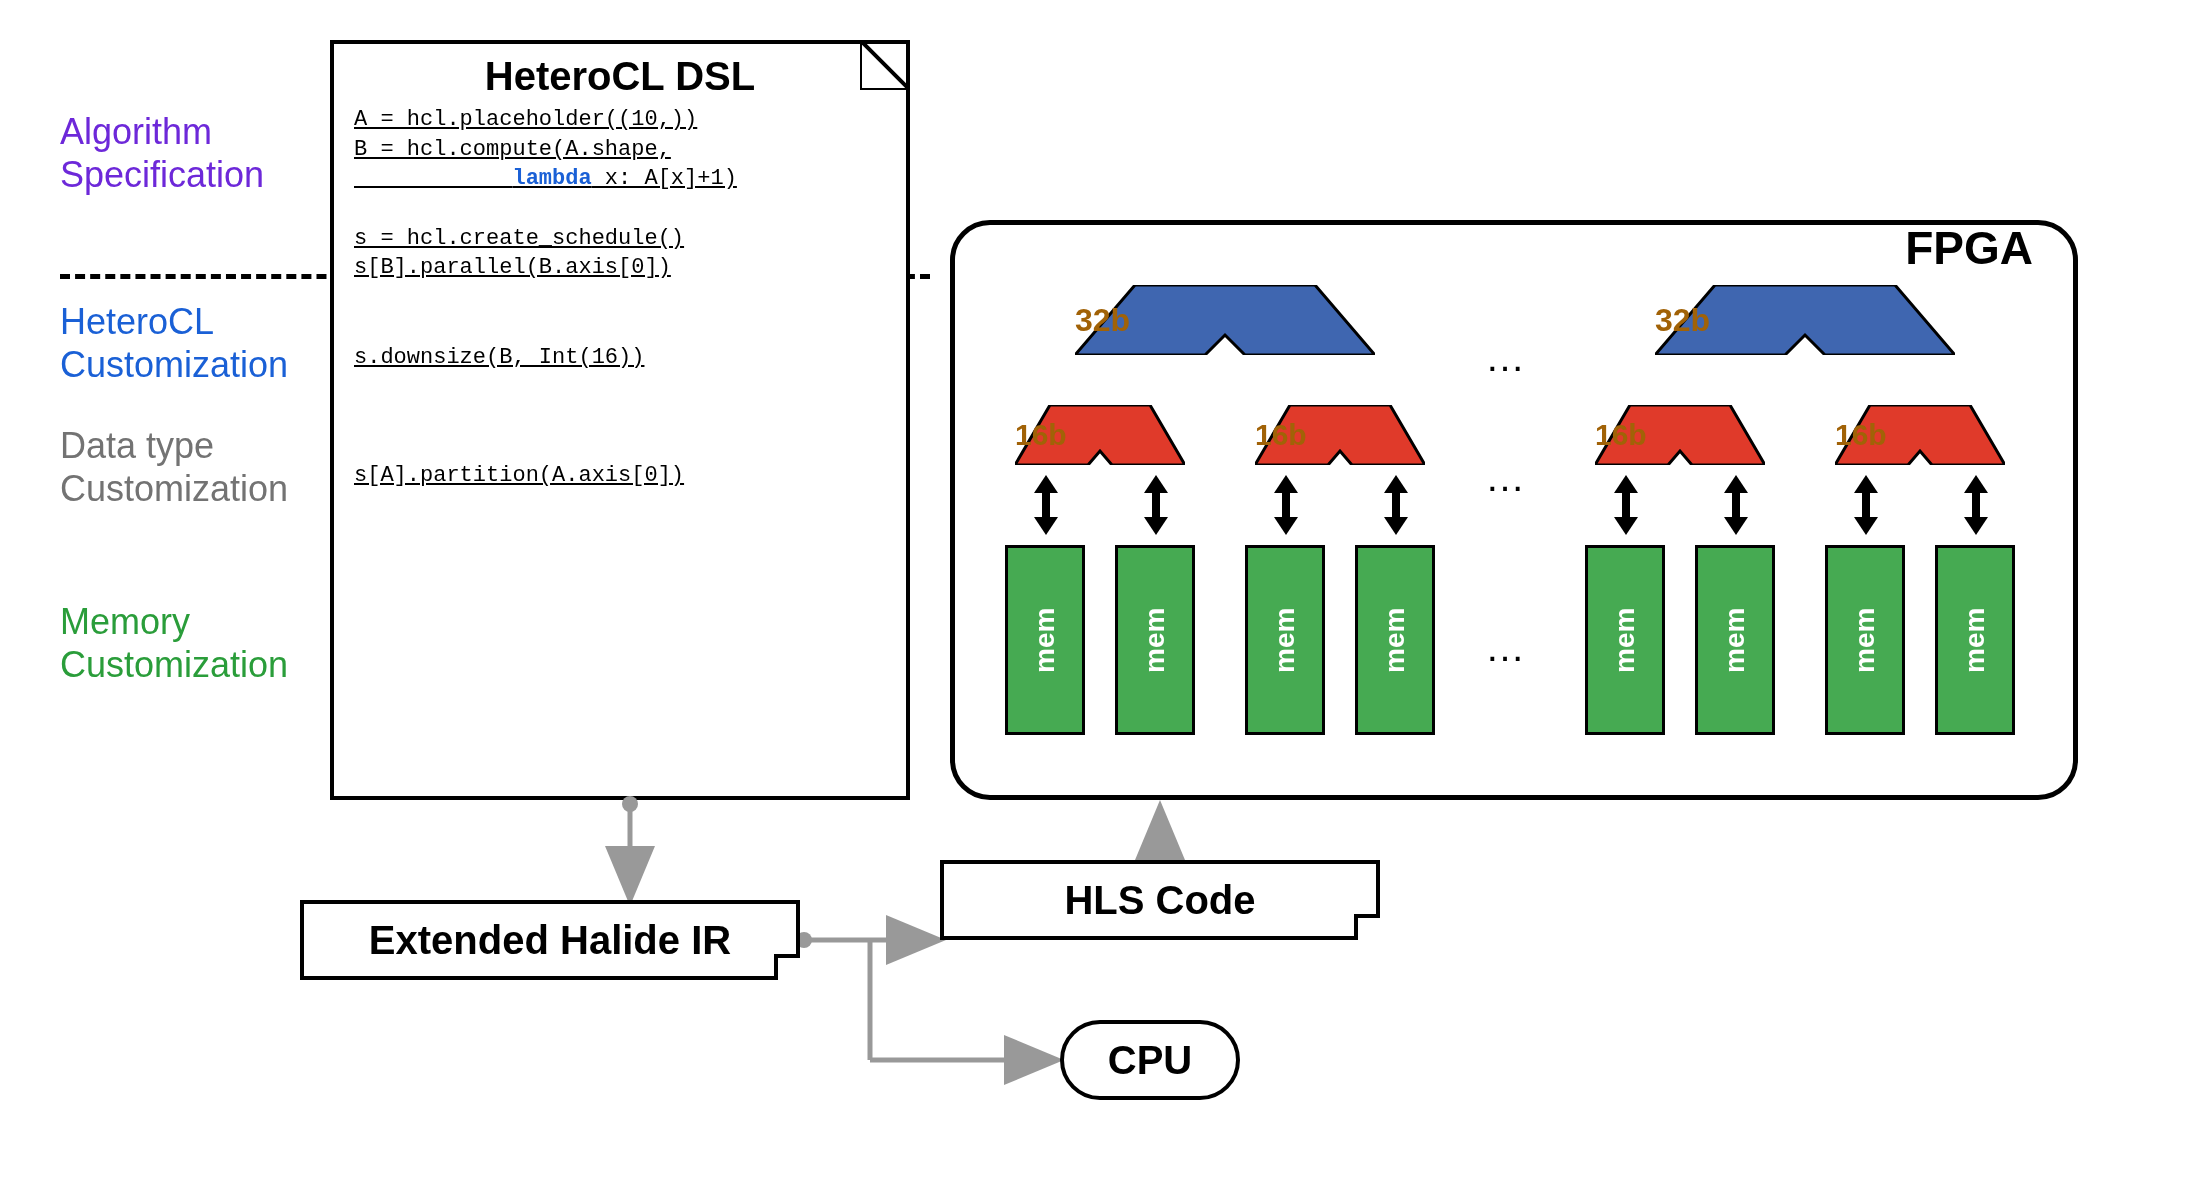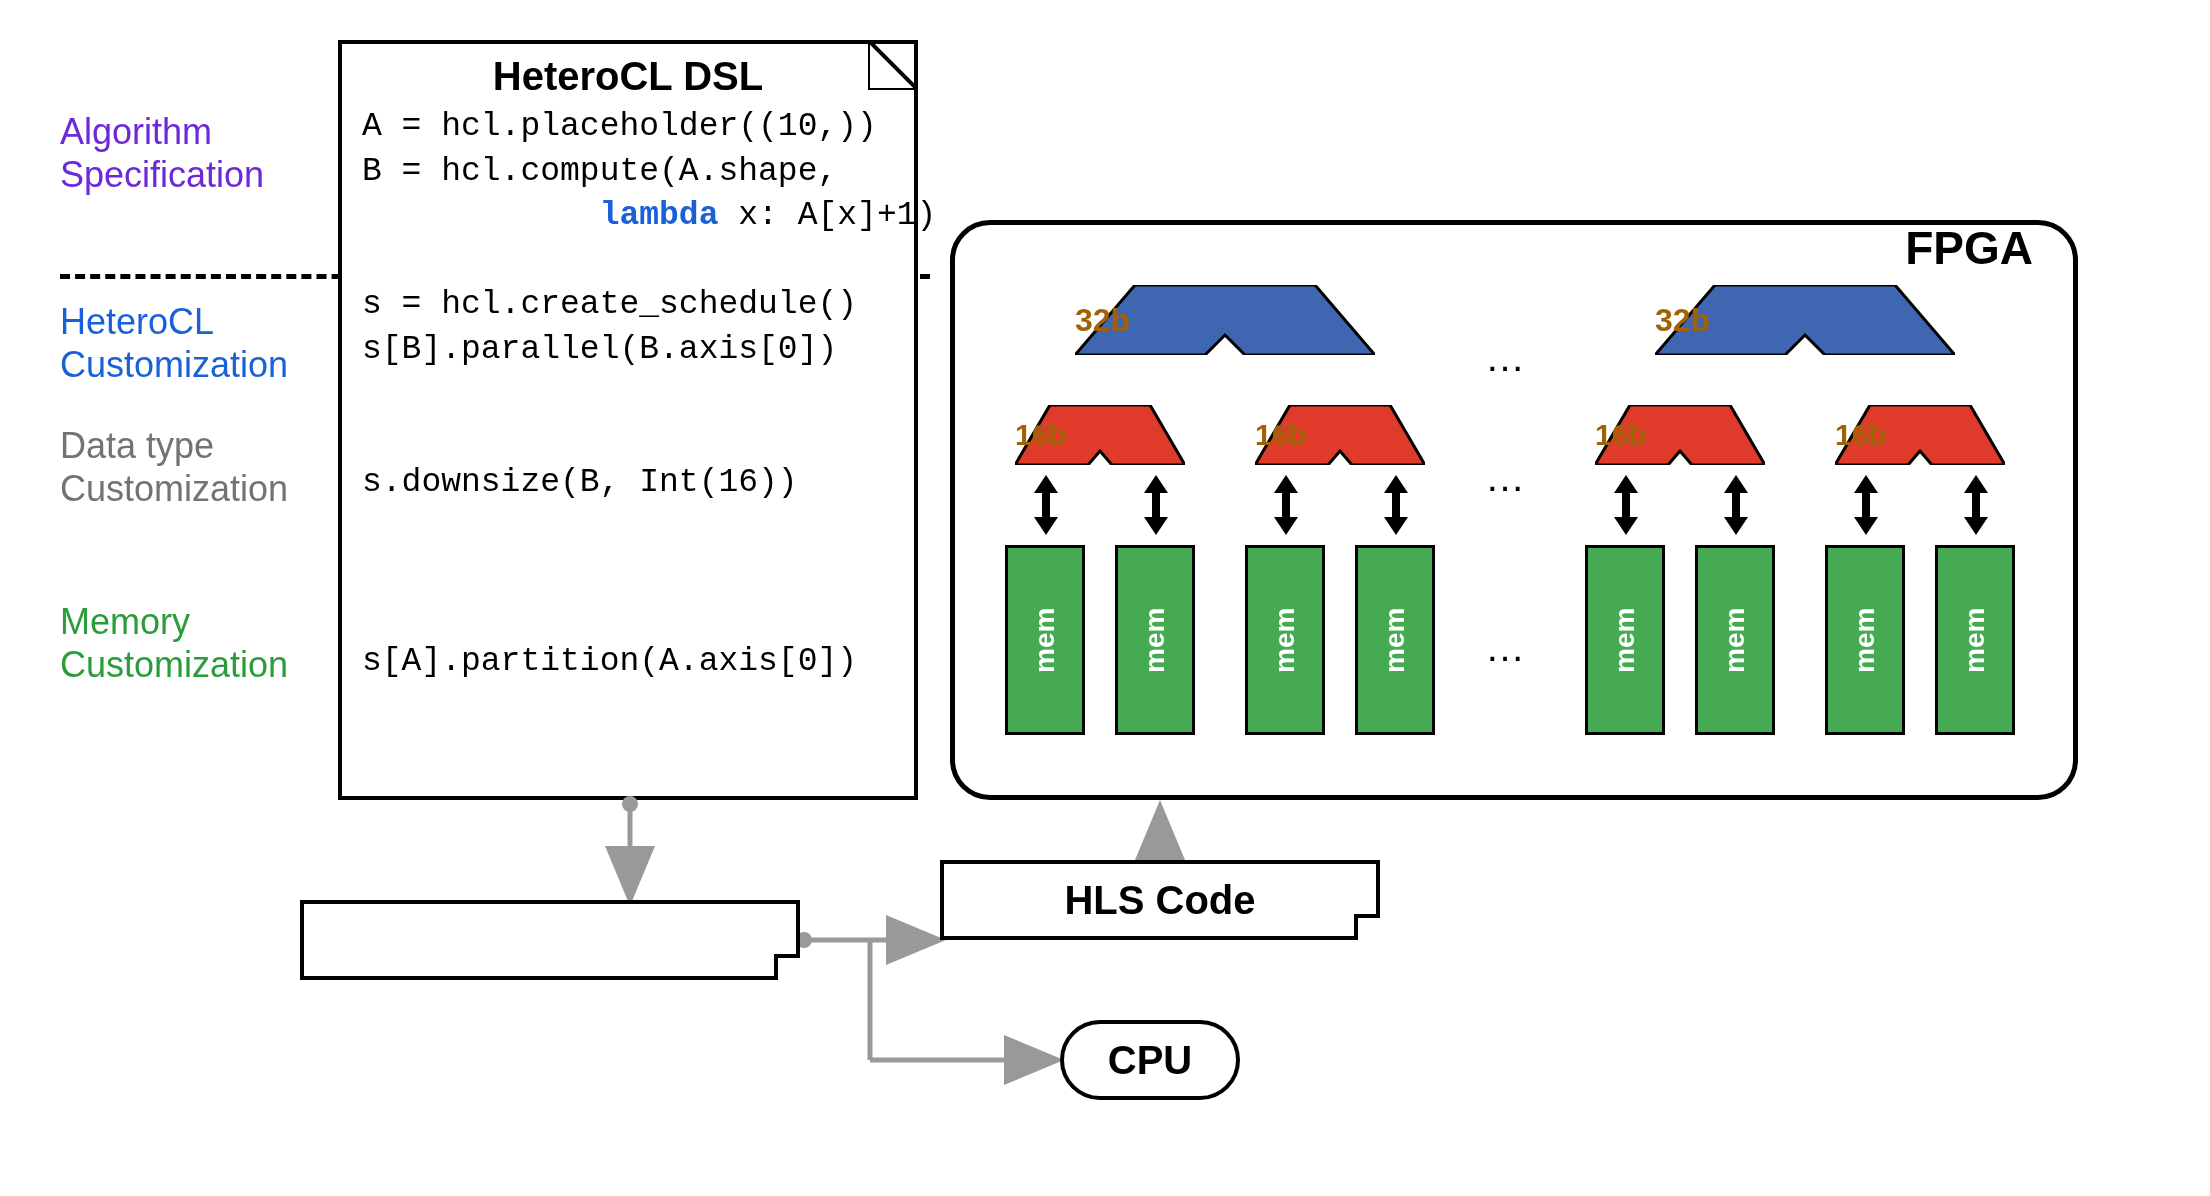--- a/index.html
+++ b/index.html
@@ -28,21 +28,21 @@
     line-height: 1.2;
   }
   .lbl-algo { color: #6d28d9; top: 90px; position: absolute; }
   .lbl-compute { color: #1a60d6; top: 280px; position: absolute; }
   .lbl-datatype { color: #737373; top: 404px; position: absolute; }
   .lbl-memory { color: #2a9d3a; top: 580px; position: absolute; }
 
   
   .dsl-card {
     position: absolute;
-    left: 318px;
+    left: 310px;
     top: 20px;
     width: 580px;
     height: 760px;
     border: 4px solid #000;
     background: #fff;
   }
   .dsl-card .fold {
     position: absolute;
     top: -4px; right: -4px;
     width: 50px; height: 50px;
@@ -59,24 +59,25 @@
     border-left: 50px solid transparent;
   }
   .dsl-title {
     text-align: center;
     font-weight: 700;
     font-size: 40px;
     padding: 10px 0 6px 0;
   }
   .code {
     font-family: "Courier New", monospace;
-    font-size: 33px;
+    font-size: 22px;
     padding: 0 20px;
     white-space: pre;
     line-height: 1.35;
+    text-decoration: underline;
   }
   .kw { color: #1a60d6; font-weight: 700; }
   .dashed-divider {
     position: absolute;
     left: 40px;
     top: 254px;
     width: 870px;
     border-top: 5px dashed #000;
   }
 
@@ -274,20 +275,21 @@
     <line x1="784" y1="920" x2="916" y2="920" stroke="#999" stroke-width="5" marker-end="url(#arrowhead)"></line>
 
     <line x1="850" y1="920" x2="850" y2="1040" stroke="#999" stroke-width="5"></line>
     <line x1="850" y1="1040" x2="1034" y2="1040" stroke="#999" stroke-width="5" marker-end="url(#arrowhead)"></line>
 
     <circle cx="1140" cy="876" r="8" fill="#999"></circle>
     <line x1="1140" y1="876" x2="1140" y2="790" stroke="#999" stroke-width="5" marker-end="url(#arrowhead)"></line>
   </svg>
 
   <div class="flow-box ir-box">
+    <span>Extended Halide IR</span>
     <div class="box-fold"></div>
   </div>
   <div class="flow-box hls-box">
     <span>HLS Code</span>
     <div class="box-fold"></div>
   </div>
   <div class="flow-box cpu-box">
     <span>CPU</span>
   </div>
 

